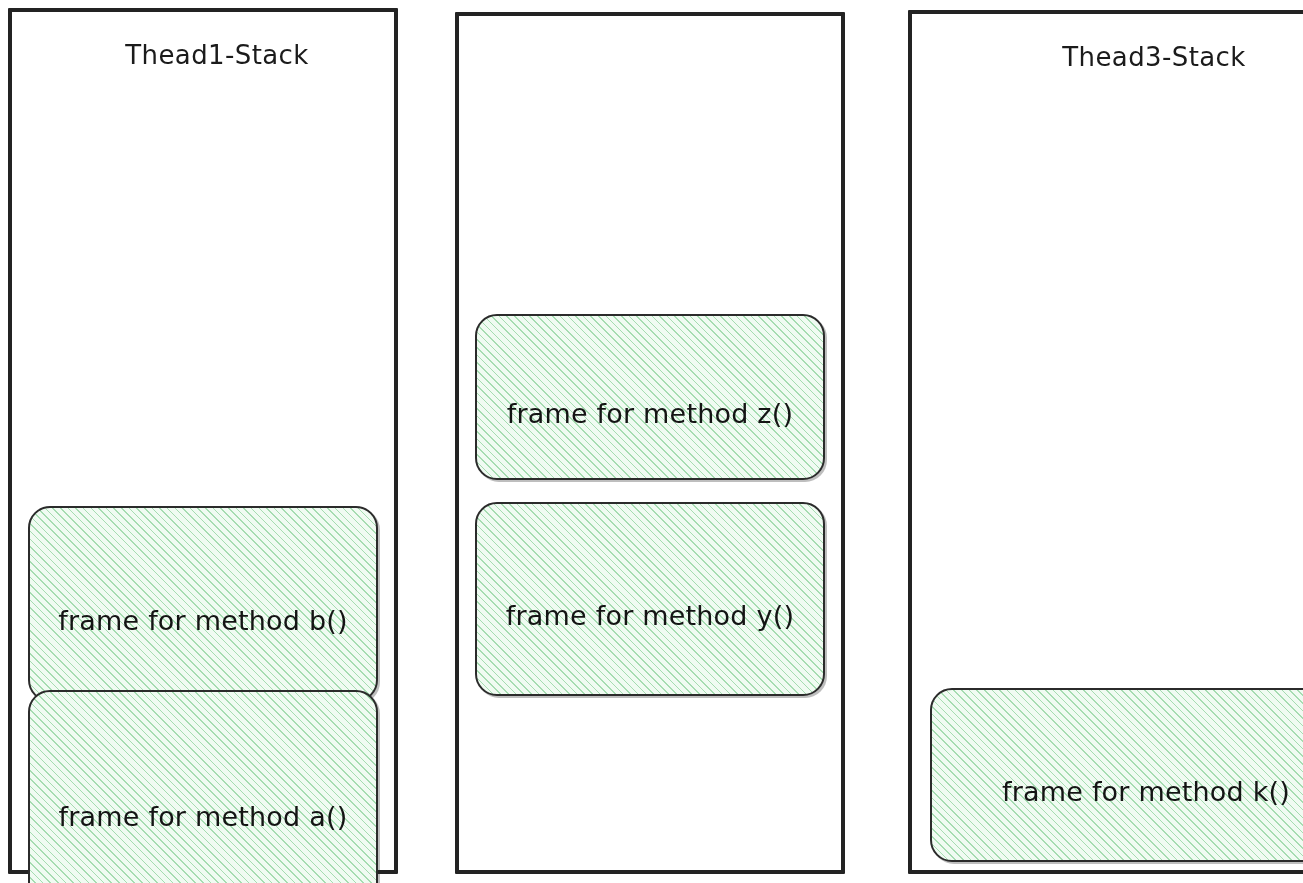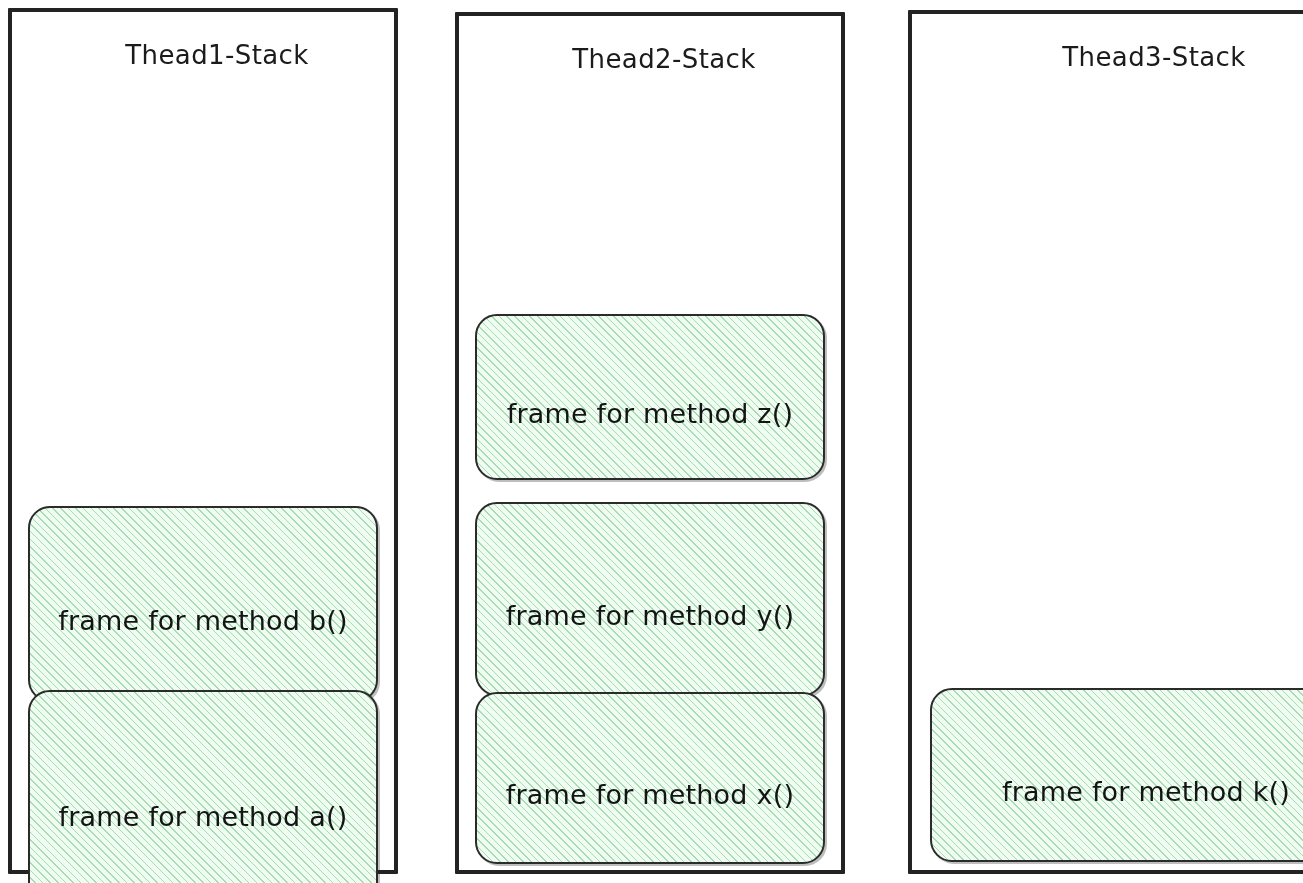--- a/index.html
+++ b/index.html
@@ -115,31 +115,27 @@
       <div class="frame-box f-b">
         <span class="frame-label">frame for method b()</span>
       </div>
       <div class="frame-box f-a">
         <span class="frame-label">frame for method a()</span>
       </div>
     </div>
   </div>
 
   <div class="stack-container c2">
-    <div class="stack-title">Thead2-Stack</div>
 
     <div class="frames-area">
       <div class="frame-box f-z">
         <span class="frame-label">frame for method z()</span>
       </div>
       <div class="frame-box f-y">
         <span class="frame-label">frame for method y()</span>
-      </div>
-      <div class="frame-box f-x">
-        <span class="frame-label">frame for method x()</span>
       </div>
     </div>
   </div>
 
   <div class="stack-container c3">
     <div class="stack-title">Thead3-Stack</div>
 
     <div class="frames-area">
       <div class="frame-box f-k">
         <span class="frame-label">frame for method k()</span>

